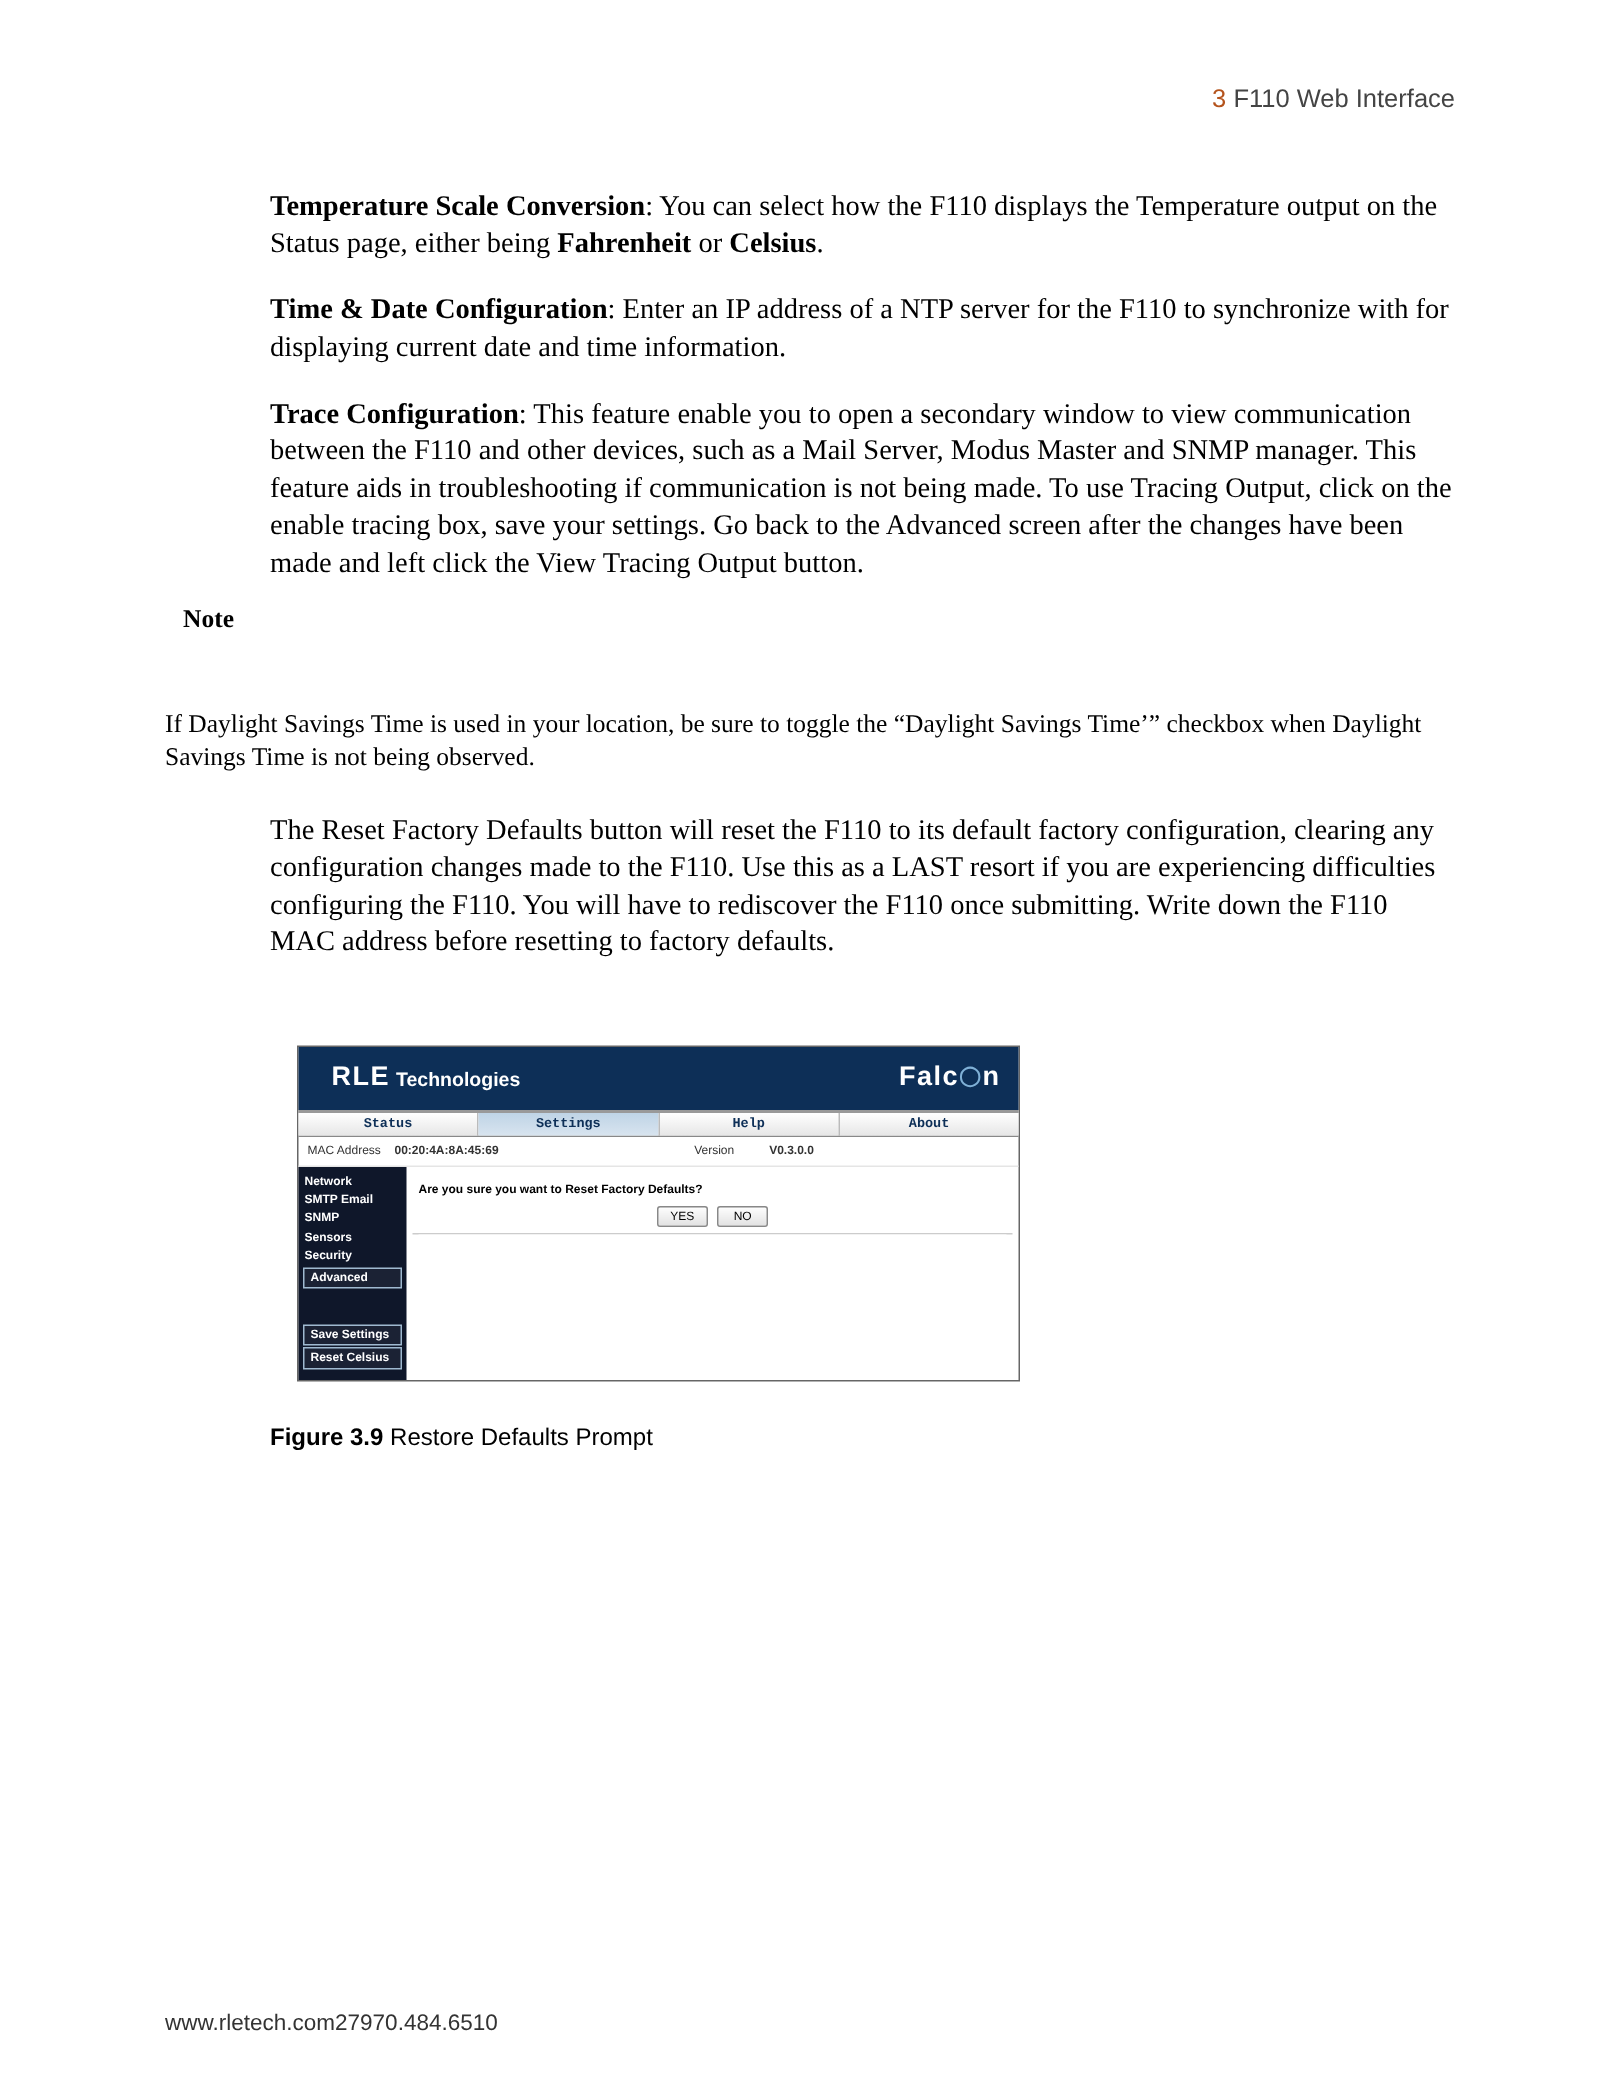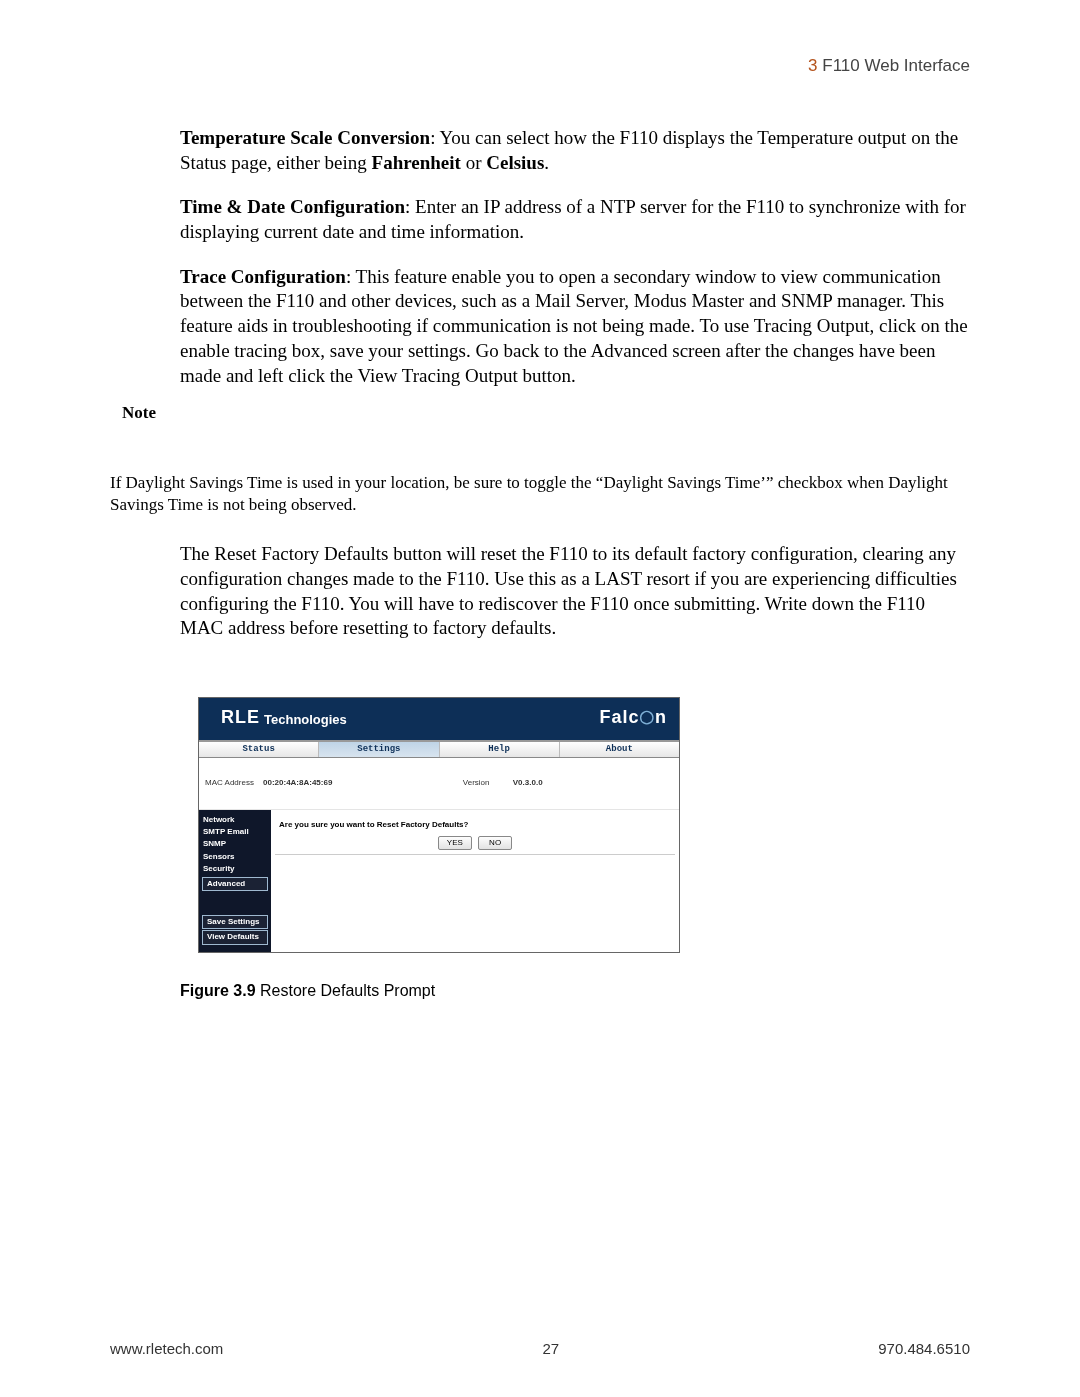--- a/index.html
+++ b/index.html
@@ -67,21 +67,21 @@
     padding: 2px 0;
     background: linear-gradient(#fff, #e6e6e6);
     border-right: 1px solid #bbb;
     color: #0d2f57;
   }
   .tab.active { background: linear-gradient(#bfd4e6, #d8e4ef); }
   .tab:last-child { border-right: none; }
   .info-row {
     display: flex;
     font-size: 8px;
-    padding: 20px 6px;
+    padding: 4px 6px;
     color: #333;
     border-bottom: 1px solid #e5e5e5;
   }
   .info-row .lbl { width: 58px; }
   .info-row .val { font-weight: bold; }
   .info-row .sp { flex: 1; }
   .info-row .vl { width: 50px; }
   .content-row { display: flex; }
   .sidebar {
     width: 72px;
@@ -110,21 +110,21 @@
     border: 1px solid #888;
     border-radius: 2px;
     text-align: center;
   }
   .ext-space { height: 30px; background: #fff; }
   .fig-cap { font-family: Arial, Helvetica, sans-serif; font-size: 16px; margin-top: 28px; }
   .fig-cap .fb { font-weight: bold; }
   .footer {
     position: absolute;
     left: 110px; right: 110px; bottom: 40px;
-    display: flex; justify-content: space-between;
+    display: flex; justify-content: flex-start;
     font-family: Arial, Helvetica, sans-serif;
     font-size: 15px; color: #333;
   }
 </style>
 </head>
 <body>
 
 <div class="page">
 
   <div class="running-head">
@@ -187,21 +187,21 @@
         <div class="content-row">
           <div class="sidebar">
             <div class="item">Network</div>
             <div class="item">SMTP Email</div>
             <div class="item">SNMP</div>
             <div class="item">Sensors</div>
             <div class="item">Security</div>
             <div class="item boxed">Advanced</div>
             <div class="gap"></div>
             <div class="item boxed">Save Settings</div>
-            <div class="item boxed">View Defaults</div>
+            <div class="item boxed">Reset Celsius</div>
           </div>
           <div class="main">
             <div class="q">Are you sure you want to Reset Factory Defaults?</div>
             <div class="btn-row">
               <span class="btn">YES</span>
               <span class="btn">NO</span>
             </div>
             <div class="ext-space"></div>
           </div>
         </div>

